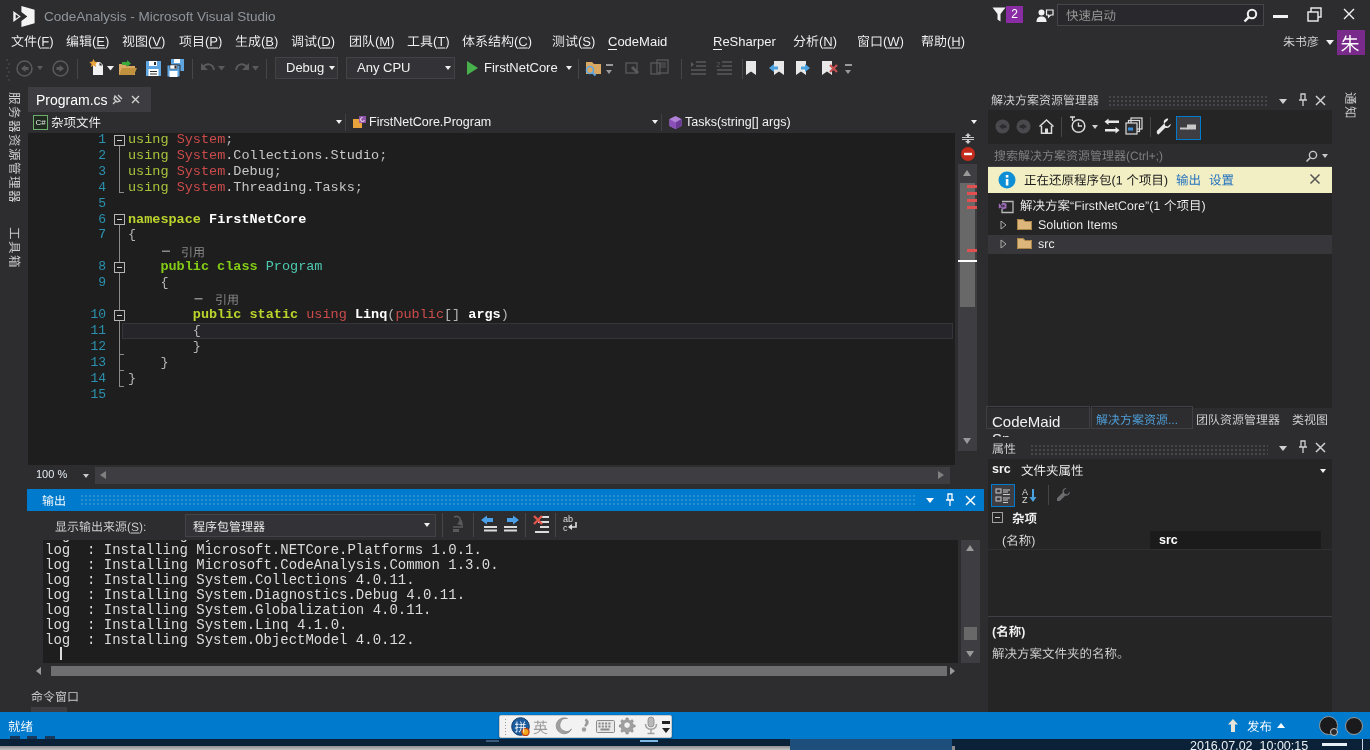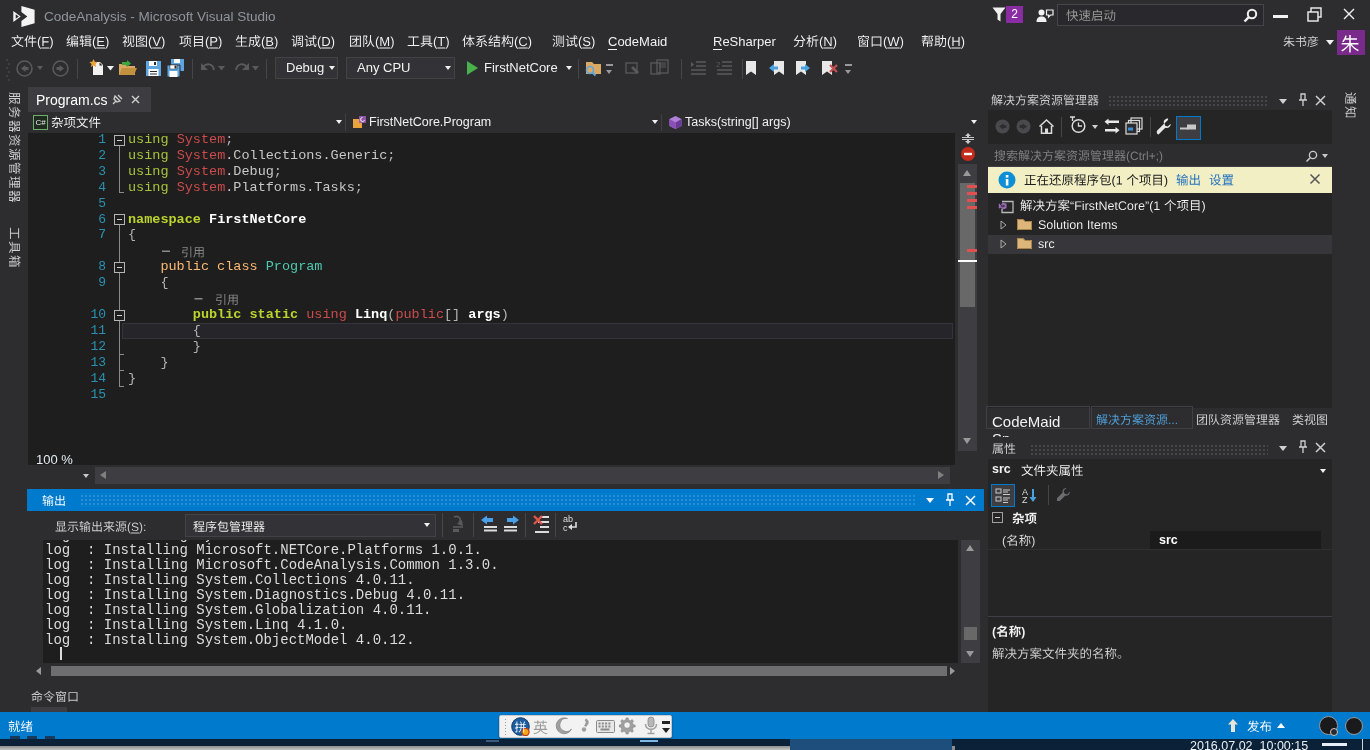--- a/index.html
+++ b/index.html
@@ -210,28 +210,28 @@
 8
 9
 
 10
 11
 12
 13
 14
 15</pre>
 <pre class="a" style="left:128px;top:132px;font-size:13.5px;line-height:15.9px;color:#c8c8c8"><span style="color:#b8d7a3;color:#a8c23c">using</span> <span style="color:#cc4b4b">System</span><span style="color:#b4b4b4">;</span>
-<span style="color:#b8d7a3;color:#a8c23c">using</span> <span style="color:#cc4b4b">System</span><span style="color:#c8c8c8">.Collections.Generic</span><span style="color:#b4b4b4">;</span>
+<span style="color:#b8d7a3;color:#a8c23c">using</span> <span style="color:#cc4b4b">System</span><span style="color:#c8c8c8">.Collections.Studio</span><span style="color:#b4b4b4">;</span>
 <span style="color:#b8d7a3;color:#a8c23c">using</span> <span style="color:#cc4b4b">System</span><span style="color:#c8c8c8">.Debug</span><span style="color:#b4b4b4">;</span>
-<span style="color:#b8d7a3;color:#a8c23c">using</span> <span style="color:#cc4b4b">System</span><span style="color:#c8c8c8">.Platforms.Tasks</span><span style="color:#b4b4b4">;</span>
+<span style="color:#b8d7a3;color:#a8c23c">using</span> <span style="color:#cc4b4b">System</span><span style="color:#c8c8c8">.Threading.Tasks</span><span style="color:#b4b4b4">;</span>
 
 <span style="color:#bbd42d;font-weight:bold">namespace</span> <span style="color:#fff;font-weight:bold">FirstNetCore</span>
 <span style="color:#b4b4b4">{</span>
 
-    <span style="color:#fdba74;font-weight:normal">public class</span> <span style="color:#4ec9b0">Program</span>
+    <span style="color:#84cc16;font-weight:bold">public class</span> <span style="color:#4ec9b0">Program</span>
     <span style="color:#b4b4b4">{</span>
 
         <span style="color:#bbd42d;font-weight:bold">public static</span> <span style="color:#cc4b4b">using</span> <span style="color:#fff;font-weight:bold">Linq</span><span style="color:#b4b4b4">(</span><span style="color:#cc4b4b">public</span><span style="color:#b4b4b4">[] </span><span style="color:#fff;font-weight:bold">args</span><span style="color:#b4b4b4">)</span>
         <span style="color:#b4b4b4">{</span>
         <span style="color:#b4b4b4">}</span>
     <span style="color:#b4b4b4">}</span>
 <span style="color:#b4b4b4">}</span>
 </pre>
 <div class="a" style="left:119px;top:146px;width:1px;height:47px;background:#8a8a8a"></div>
 <div class="a" style="left:119px;top:192px;width:5px;height:1px;background:#8a8a8a"></div>
@@ -268,21 +268,21 @@
 <div class="a" style="left:963px;top:170px;width:0;height:0;border-left:4.5px solid transparent;border-right:4.5px solid transparent;border-bottom:6px solid #999"></div>
 <div class="a" style="left:960px;top:183px;width:15px;height:124px;background:#686868"></div>
 <div class="a" style="left:967px;top:185px;width:10px;height:2.5px;background:#e05050;z-index:5"></div>
 <div class="a" style="left:967px;top:192px;width:10px;height:2.5px;background:#e05050;z-index:5"></div>
 <div class="a" style="left:967px;top:199px;width:10px;height:2.5px;background:#e05050;z-index:5"></div>
 <div class="a" style="left:967px;top:206px;width:10px;height:2.5px;background:#e05050;z-index:5"></div>
 <div class="a" style="left:967px;top:249px;width:10px;height:2.5px;background:#e05050;z-index:5"></div>
 <div class="a" style="left:958px;top:260px;width:19px;height:2px;background:#fff;z-index:5"></div>
 <div class="a" style="left:963px;top:438px;width:0;height:0;border-left:4.5px solid transparent;border-right:4.5px solid transparent;border-top:6px solid #999"></div>
 <div class="a" style="left:28px;top:465px;width:927px;height:21px;background:#2d2d30"></div>
-<div class="a" style="left:36px;top:452px;width:50px;height:15px;font-size:13px;color:#e4ecf2">100 %</div>
+<div class="a" style="left:36px;top:468px;width:50px;height:15px;font-size:11px;color:#e4ecf2">100 %</div>
 <div class="a" style="left:83px;top:474px;width:0;height:0;border-left:3.5px solid transparent;border-right:3.5px solid transparent;border-top:4px solid #c8c8c8"></div>
 <div class="a" style="left:95px;top:467px;width:855px;height:17px;background:#3e3e42"></div>
 <div class="a" style="left:100px;top:471px;width:0;height:0;border-top:4.5px solid transparent;border-bottom:4.5px solid transparent;border-right:6px solid #808080"></div>
 <div class="a" style="left:938px;top:471px;width:0;height:0;border-top:4.5px solid transparent;border-bottom:4.5px solid transparent;border-left:6px solid #808080"></div>
 <div class="a" style="left:27px;top:489px;width:957px;height:223px;background:#2d2d30"></div>
 <div class="a" style="left:27px;top:489px;width:957px;height:22px;background:#007acc"></div>
 <div class="a" style="left:80px;top:494px;width:835px;height:12px;background-image:radial-gradient(#4ba0d8 0.9px, transparent 1px);background-size:4px 4px;opacity:.55"></div>
 <div class="a" style="left:926px;top:498px;width:0;height:0;border-left:4px solid transparent;border-right:4px solid transparent;border-top:5px solid #fff"></div>
 <svg class="a" style="left:944px;top:493px;" width="12" height="14" viewBox="0 0 12 14">
     <path fill="none" stroke="#fff" stroke-width="1.3" d="M4 1 H8 V7 H4 Z M2 7 H10 M6 7 V13"></path>

